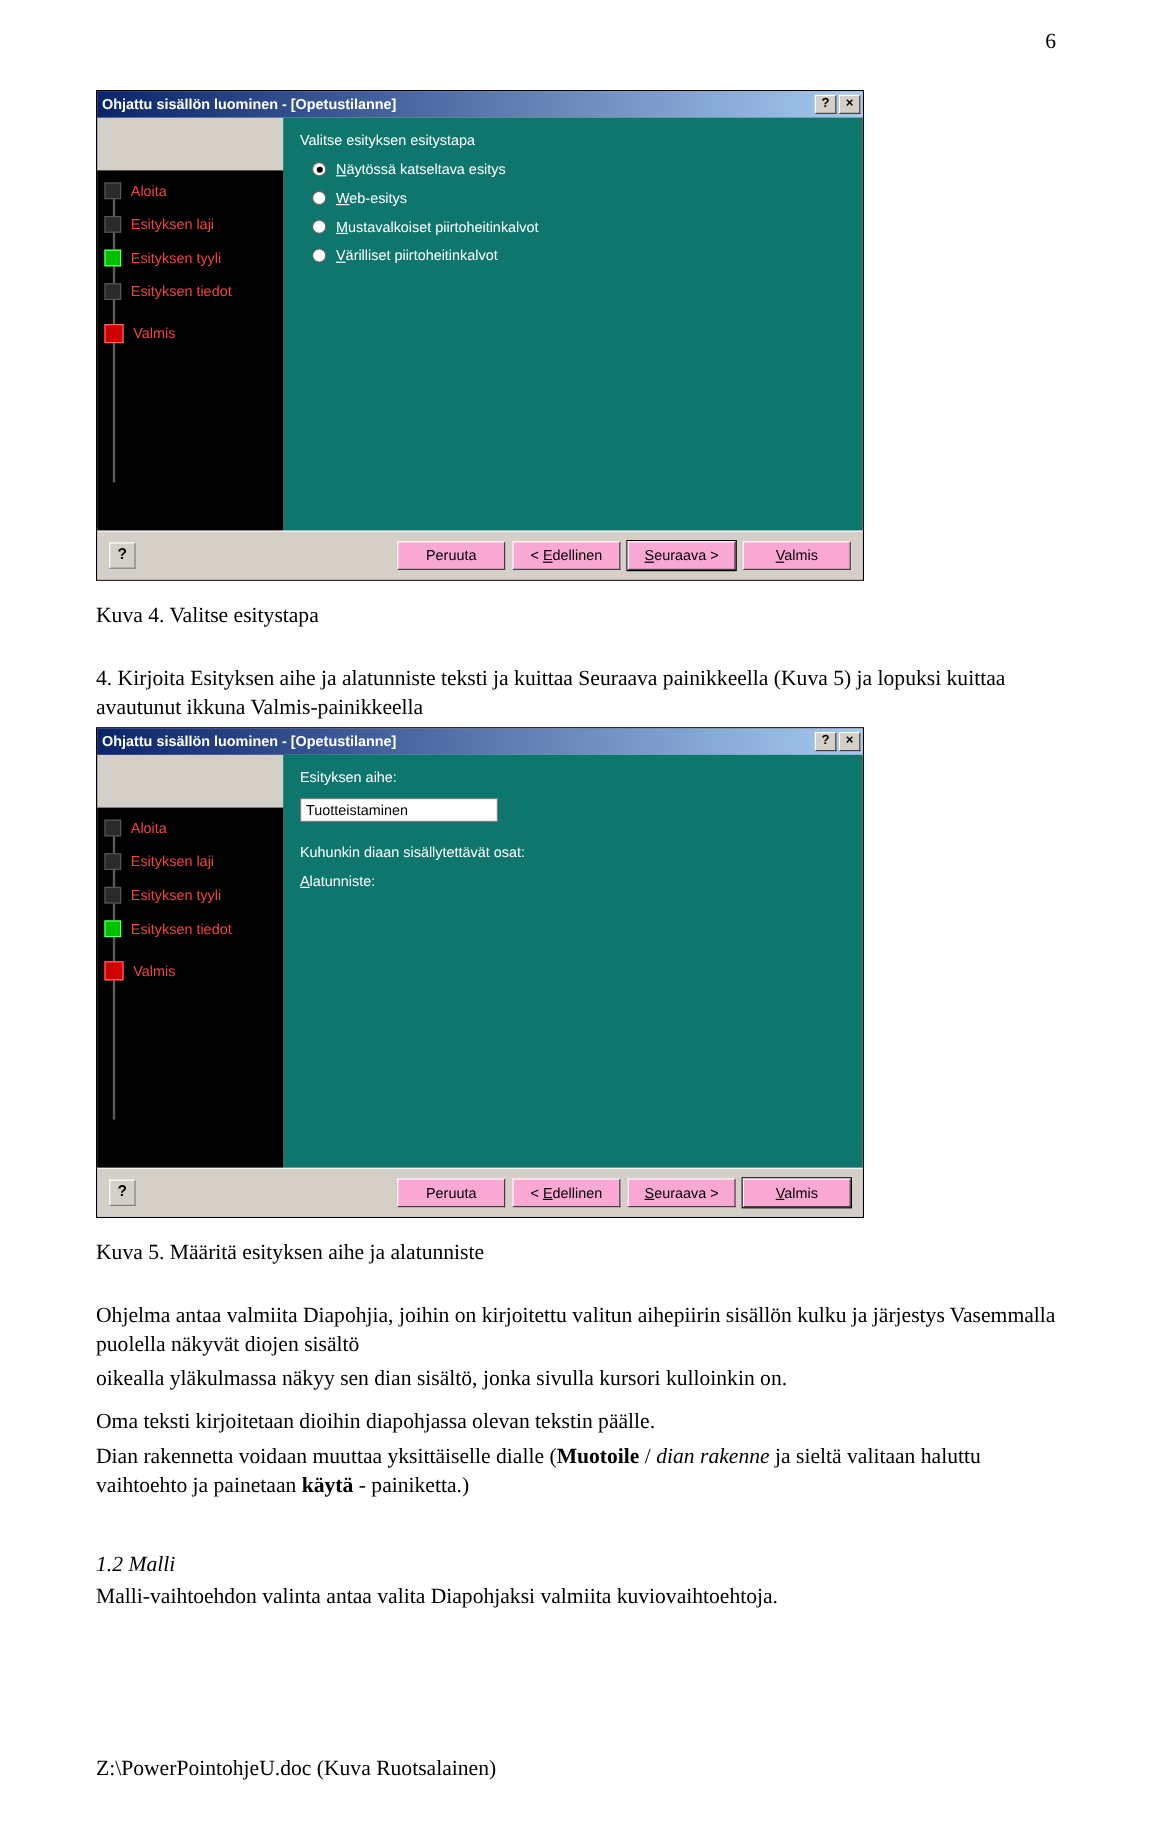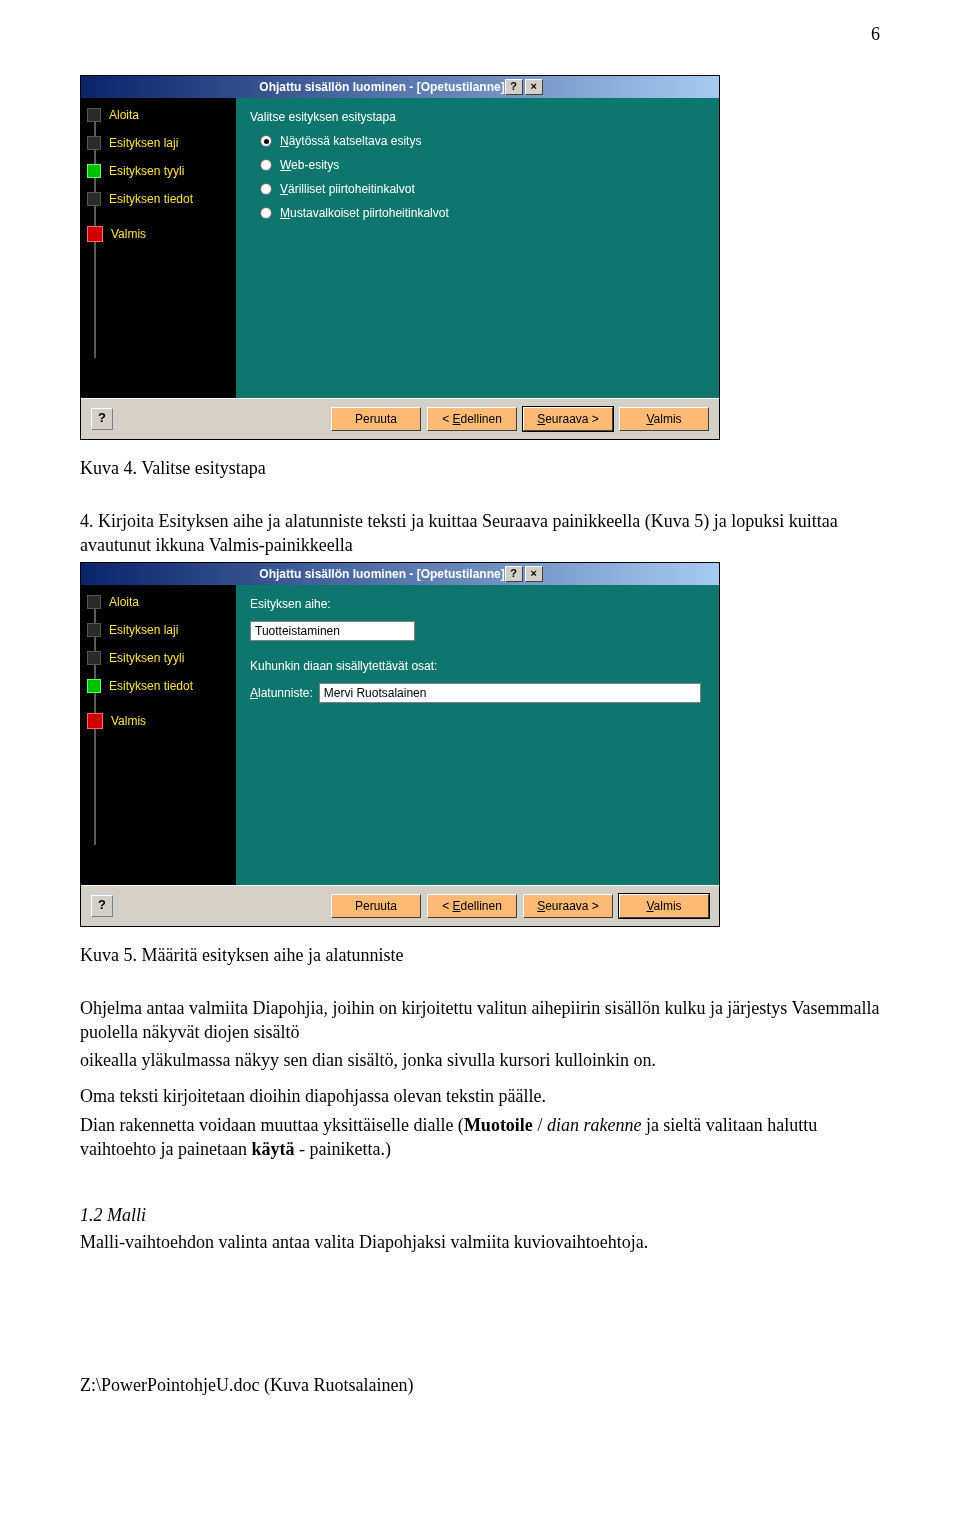--- a/index.html
+++ b/index.html
@@ -9,26 +9,26 @@
   .before-dlg { margin-bottom: 0; }
   .body-text { margin: 0 0 4px 0; line-height: 1.35; }
   .section-head { font-style: italic; margin-top: 44px; margin-bottom: 4px; }
   .footer { margin-top: 120px; font-size: 18px; }
   .u { }
   .bold { font-weight: bold; }
   .italic { font-style: italic; }
 
   
   .dialog { width: 640px; border: 1px solid #000; background: #d4d0c8; font-family: Tahoma, Arial, sans-serif; font-size: 12px; margin-bottom: 0; }
-  .titlebar { background: linear-gradient(to right, #0a246a, #a6caf0); color: #fff; display: flex; align-items: center; justify-content: center; padding: 2px 2px 2px 4px; height: 22px; }
+  .titlebar { background: linear-gradient(to right, #0a246a, #a6caf0); color: #fff; display: flex; align-items: center; justify-content: space-between; padding: 2px 2px 2px 4px; height: 22px; }
   .titlebar-text { font-weight: bold; white-space: nowrap; }
   .titlebar-btns { display: flex; gap: 2px; }
   .tb-btn { width: 18px; height: 16px; background: #d4d0c8; border: 1px solid #fff; border-right-color: #404040; border-bottom-color: #404040; color: #000; font-weight: bold; font-size: 11px; line-height: 12px; text-align: center; cursor: default; }
   .dlg-body { display: flex; }
-  .dlg-nav { width: 155px; background: #000; color: #fde047; padding: 10px 6px 10px 6px; min-height: 300px; position: relative; }
+  .dlg-nav { width: 155px; background: #000; color: #ef4444; padding: 10px 6px 10px 6px; min-height: 300px; position: relative; margin-top: 44px; }
   .nav-track { position: absolute; left: 13px; top: 16px; bottom: 40px; width: 2px; background: #5a5a5a; }
   .nav-item { display: flex; align-items: center; margin-bottom: 14px; position: relative; z-index: 1; }
   .nav-box { width: 14px; height: 14px; margin-right: 8px; border: 1px solid #777; }
   .nb-dark { background: #2a2a2a; border-color:#555;}
   .nb-green { background: #00c000; border-color:#66ff66;}
   .nb-red { background: #d00000; border-color:#ff6666; width:16px; height:16px;}
   .nav-label { font-size: 12px; }
   .dlg-main { flex: 1; background: #0f766e; color: #fff; padding: 12px 18px 8px 14px; min-height: 300px; }
   .group-label { margin-bottom: 10px; font-size: 12px; }
   .radio-row { display: flex; align-items: center; margin-bottom: 10px; margin-left: 10px; }
@@ -40,21 +40,21 @@
   .flabel { font-size: 12px; margin-right: 6px; white-space:nowrap;}
   .flabel .accel{ text-decoration: underline;}
   .textinput { flex: 1; background: #fff; color: #000; border: 1px solid #808080; font-size: 12px; padding: 2px 4px; height: 20px; font-family: Tahoma, Arial, sans-serif; }
   .chk-row { display: flex; align-items: center; margin: 8px 0 10px 22px; }
   .chkbox { width: 13px; height: 13px; background: #fff; border: 1px solid #808080; margin-right: 8px; display:flex; align-items:center; justify-content:center; font-size:11px; line-height:11px; color:#000;}
   .chkbox.checked::after { content:"✓"; }
 
   .dlg-footer { background: #d4d0c8; border-top: 1px solid #fff; display: flex; align-items: center; justify-content: flex-end; padding: 8px 10px; gap: 6px; }
   .hbtn { width: 22px; height: 22px; border: 1px solid #808080; background: #d4d0c8; text-align: center; font-weight: bold; font-size: 13px; line-height: 18px; border-top-color:#fff; border-left-color:#fff;}
   .dlg-footer .spacer { flex: 1; }
-  .wbtn { min-width: 90px; height: 24px; background: #fdba74; border: 1px solid #404040; border-top-color: #fff; border-left-color: #fff; font-size: 12px; font-family: Tahoma, Arial, sans-serif; padding: 0 8px; cursor: default; }
+  .wbtn { min-width: 90px; height: 24px; background: #f9a8d4; border: 1px solid #404040; border-top-color: #fff; border-left-color: #fff; font-size: 12px; font-family: Tahoma, Arial, sans-serif; padding: 0 8px; cursor: default; }
   .wbtn.default { box-shadow: 0 0 0 1px #000; }
   .wbtn .accel { text-decoration: underline; }
   .small-gap { height: 8px; }
 </style>
 </head>
 <body>
 
 <div class="page-num">6</div>
 
 <div class="dialog">
@@ -94,25 +94,25 @@
       <div class="radio-row">
           <div class="radio sel"></div>
           <span class="radio-label"><span class="accel">N</span><span>äytössä katseltava esitys</span></span>
         </div>
       <div class="radio-row">
           <div class="radio"></div>
           <span class="radio-label"><span class="accel">W</span><span>eb-esitys</span></span>
         </div>
       <div class="radio-row">
           <div class="radio"></div>
-          <span class="radio-label"><span class="accel">V</span><span>ärilliset piirtoheitinkalvot</span></span>
+          <span class="radio-label"><span class="accel">M</span><span>ustavalkoiset piirtoheitinkalvot</span></span>
         </div>
       <div class="radio-row">
           <div class="radio"></div>
-          <span class="radio-label"><span class="accel">M</span><span>ustavalkoiset piirtoheitinkalvot</span></span>
+          <span class="radio-label"><span class="accel">V</span><span>ärilliset piirtoheitinkalvot</span></span>
         </div>
     </div>
   </div>
   <div class="dlg-footer">
     <div class="hbtn">?</div>
     <div class="spacer"></div>
     <button class="wbtn">Peruuta</button>
     <button class="wbtn"><span>&lt; </span><span class="accel">E</span><span>dellinen</span></button>
     <button class="wbtn default"><span class="accel">S</span><span>euraava &gt;</span></button>
     <button class="wbtn"><span class="accel">V</span><span>almis</span></button>
@@ -157,21 +157,20 @@
           <span class="nav-label">Valmis</span>
         </div>
     </div>
     <div class="dlg-main">
       <div class="group-label">Esityksen aihe:</div>
       <input class="textinput" value="Tuotteistaminen" style="">
       <div style="height:18px;"></div>
       <div class="group-label">Kuhunkin diaan sisällytettävät osat:</div>
       <div class="field-row2">
         <span class="flabel"><span class="accel">A</span><span>latunniste:</span></span>
-        <input class="textinput" value="Mervi Ruotsalainen" style="">
       </div>
     </div>
   </div>
   <div class="dlg-footer">
     <div class="hbtn">?</div>
     <div class="spacer"></div>
     <button class="wbtn">Peruuta</button>
     <button class="wbtn"><span>&lt; </span><span class="accel">E</span><span>dellinen</span></button>
     <button class="wbtn"><span class="accel">S</span><span>euraava &gt;</span></button>
     <button class="wbtn default"><span class="accel">V</span><span>almis</span></button>

